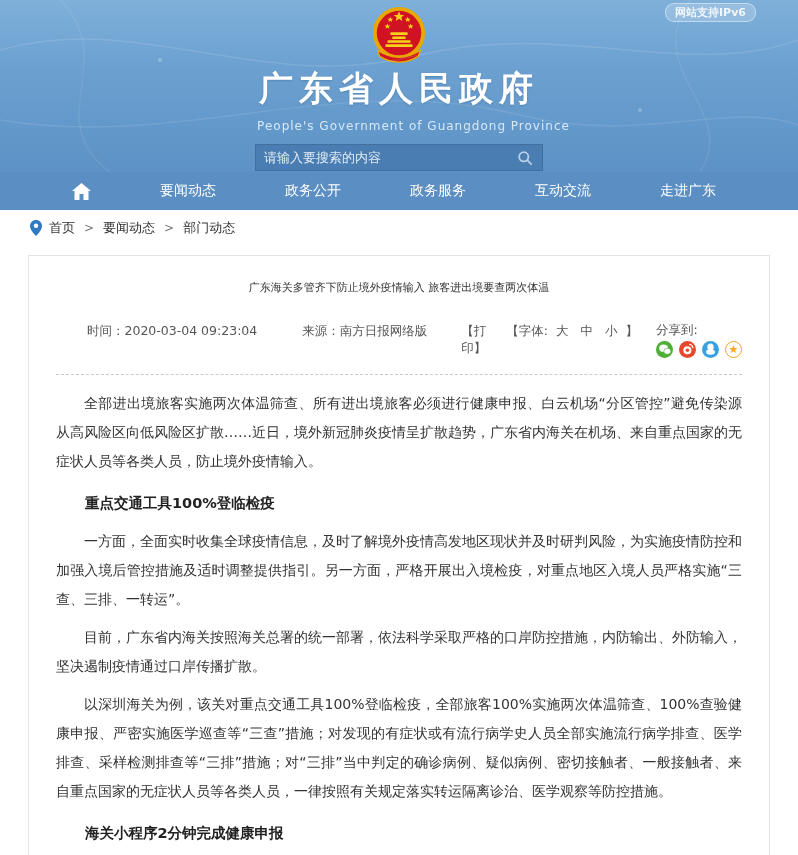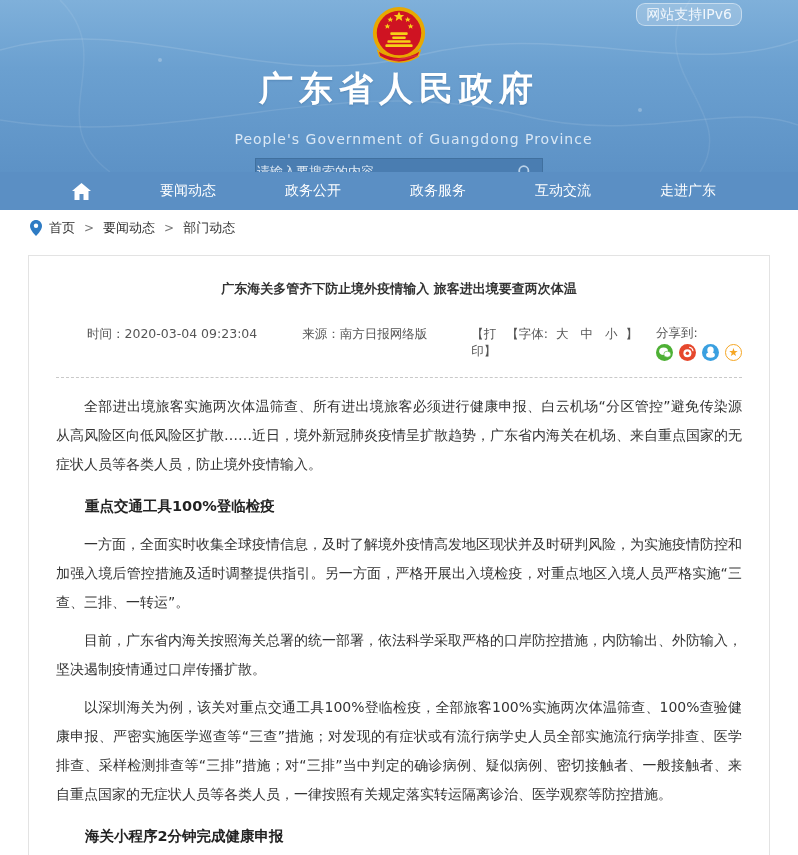--- a/index.html
+++ b/index.html
@@ -4,58 +4,58 @@
 <style>
   * { margin:0; padding:0; box-sizing:border-box; }
   html,body { width:798px; height:855px; overflow:hidden; background:#fff;
     font-family:"DejaVu Sans","Liberation Sans",sans-serif; }
   .page { width:798px; height:855px; position:relative; background:#fff; }
 
   
   .site-header{ height:172px; position:relative; text-align:center;
     background:linear-gradient(180deg,#7fb0da 0%,#6ba0d0 40%,#5d92c6 100%); overflow:hidden; }
   .header-decor{ position:absolute; left:0; top:0; pointer-events:none; }
-  .ipv6-badge{ position:absolute; top:3px; right:56px; font-size:14px; color:#f0f6fc;
+  .ipv6-badge{ position:absolute; top:3px; right:42px; font-size:11px; color:#f0f6fc;
     background:rgba(255,255,255,.20); border:1px solid rgba(255,255,255,.45);
-    border-radius:9px; padding:2px 9px; line-height:1.2; cursor:pointer; }
+    border-radius:9px; padding:2px 9px; line-height:1.2; cursor:pointer;font-weight:bold; }
   .emblem{ margin:6px auto 0; width:58px; height:60px; }
   .site-title{ color:#fff; font-size:34px; font-weight:bold; letter-spacing:6px;
     margin-top:0; text-shadow:0 1px 2px rgba(30,70,110,.25); }
-  .site-subtitle{ color:#d9e7f5; font-size:14px; letter-spacing:1px; margin-top:19px;padding-left:29px; }
+  .site-subtitle{ color:#d9e7f5; font-size:12px; letter-spacing:1px; margin-top:7px;padding-left:29px; }
   .search-bar{ width:288px; height:27px; margin:11px auto 0; display:flex; align-items:center;
     background:#4a7db1; border:1px solid #40709f; }
   .search-input{ flex:1; height:100%; background:transparent; border:none; outline:none;
-    color:#fff; font-size:13px; padding:0 1px; font-family:inherit; }
+    color:#fff; font-size:13px; padding:0 8px; font-family:inherit; }
   .search-input::placeholder{ color:#e9f1f9; opacity:.95; }
   .search-btn{ width:34px; height:100%; background:transparent; border:none; cursor:pointer;
     display:flex; align-items:center; justify-content:center; }
 
   
   .navbar{ height:38px; background:#5b8fc4; display:flex; align-items:center;
     justify-content:space-between; padding:0 82px 0 72px; }
   .nav-item{ color:#fff; font-size:14px; text-decoration:none; cursor:pointer;
     display:flex; align-items:center; }
 
   
   .breadcrumb{ height:36px; display:flex; align-items:center; padding-left:30px;
     font-size:13px; color:#333; background:#fff; }
   .breadcrumb a{ color:#333; text-decoration:none; cursor:pointer; }
   .breadcrumb .pin{ display:flex; margin-right:7px; }
   .breadcrumb .sep{ color:#777; margin:0 9px; font-size:12px; }
 
   
   .content-box{ margin:9px 28px 0; border:1px solid #e3e3e3; background:#fff;
     padding:24px 27px 30px; min-height:608px; }
-  .article-title{ text-align:center; font-size:13px; font-weight:bold; color:#333; }
+  .article-title{ text-align:center; font-size:11px; font-weight:normal; color:#333; }
   .meta-row{ position:relative; margin-top:24px; padding:4px 0 16px 12px;
     border-bottom:1px dashed #c9c9c9; font-size:12.5px; color:#555;
     display:flex; align-items:flex-start; }
   .meta-item{ white-space:nowrap;padding-left:19px; }
   .m-time{ margin-right:26px; }
-  .m-print{ margin-left:34px; color:#555; text-decoration:none; cursor:pointer;text-align:right; }
+  .m-print{ margin-left:34px; color:#555; text-decoration:none; cursor:pointer; }
   .font-group{ margin-left:10px; white-space:nowrap; }
   .font-group a{ color:#555; text-decoration:none; cursor:pointer; margin:0 4px; }
   .share-block{ margin-left:18px; line-height:1.1; }
   .share-label{ font-size:12.5px; color:#555; }
   .share-icons{ display:flex; gap:6px; margin-top:4px; position:relative; z-index:2; }
   .share-icons .sicon{ width:17px; height:17px; border-radius:50%; cursor:pointer;
     display:flex; align-items:center; justify-content:center; }
   .si-wechat{ background:#4eb035; }
   .si-weibo{ background:#e6482d; }
   .si-qq{ background:#3aa0e0; }

